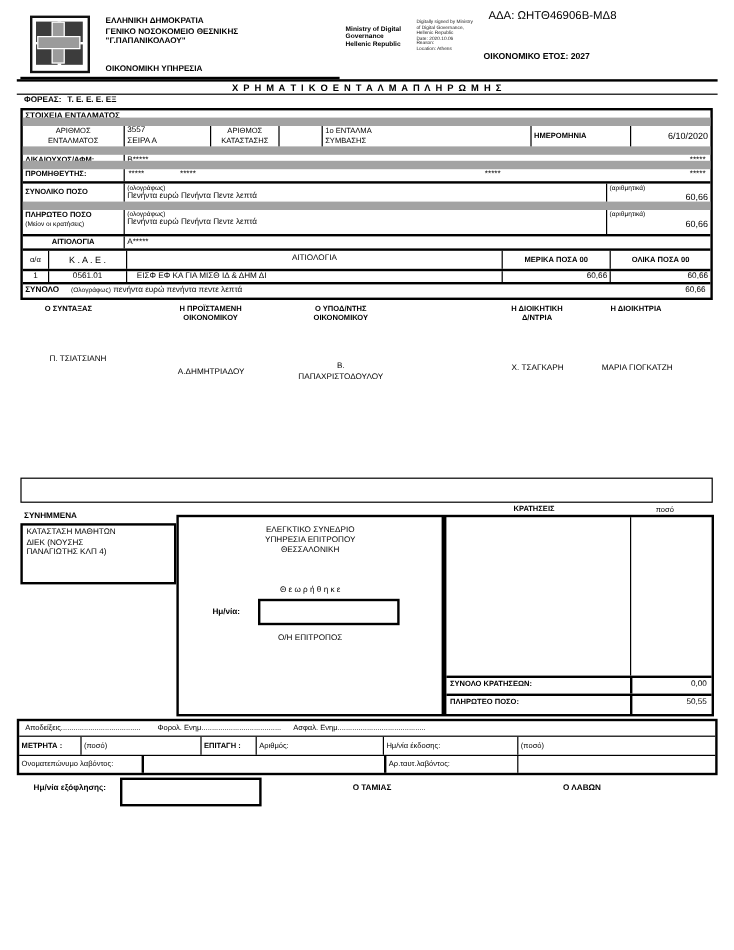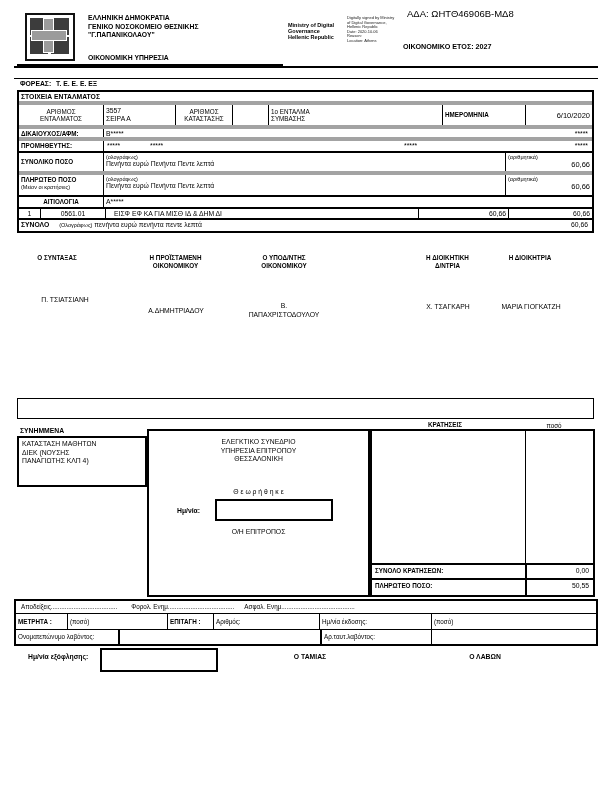--- a/index.html
+++ b/index.html
@@ -10,21 +10,21 @@
   .r{text-align:right;}
   .b{font-weight:bold;}
   .f5{font-size:5.5px;line-height:6px;}
   .f6{font-size:6.3px;line-height:7.5px;}
   .f7{font-size:6.8px;line-height:8.5px;}
   .f8{font-size:7.5px;line-height:9px;}
   .tiny{font-size:4px;line-height:4.5px;letter-spacing:0;}
   .hline{position:absolute;background:#000;}
   
   .tbl{position:absolute;left:17px;top:90px;width:577px;border:2px solid #000;box-sizing:border-box;background:#fff;}
-  .row{display:flex;box-sizing:border-box;border-bottom:4px solid #a3a3a3;position:relative;}
+  .row{display:flex;box-sizing:border-box;border-bottom:7px solid #a3a3a3;position:relative;}
   .row.bb2{border-bottom:2px solid #000;}
   .row.last{border-bottom:none;}
   .cell{box-sizing:border-box;border-right:1px solid #000;overflow:hidden;padding:1px 2px;}
   .cell.nr{border-right:none;}
   .vmid{display:flex;flex-direction:column;justify-content:center;}
   
   .box{position:absolute;border:2px solid #000;box-sizing:border-box;background:#fff;}
   .box15{position:absolute;border:1.5px solid #000;box-sizing:border-box;background:#fff;}
   .ded-row{display:flex;border-top:2px solid #000;box-sizing:border-box;}
   .ded-row .lab{flex:1;padding:2px 3px;}
@@ -68,20 +68,21 @@
     <div>Hellenic Republic</div>
     <div>Date: 2020.10.06</div>
     <div>Reason:</div>
     <div>Location: Athens</div>
   </div>
 
   <div class="abs" style="left:407px;top:8px;font-size:9.5px;">ΑΔΑ: ΩΗΤΘ46906Β-ΜΔ8</div>
   <div class="abs b" style="left:403px;top:42px;font-size:7.2px;">ΟΙΚΟΝΟΜΙΚΟ ΕΤΟΣ:  2027</div>
 
   <div class="hline" style="left:14px;top:66px;width:584px;height:2px;"></div>
+  <div class="abs c b" style="left:0;top:68.5px;width:612px;font-size:7.8px;letter-spacing:1px;">Χ Ρ Η Μ Α Τ Ι Κ Ο   Ε Ν Τ Α Λ Μ Α   Π Λ Η Ρ Ω Μ Η Σ</div>
   <div class="hline" style="left:14px;top:78px;width:584px;height:1px;"></div>
 
   <div class="abs f7 b" style="left:20px;top:80px;">
     <span>ΦΟΡΕΑΣ:</span>
     <span style="margin-left:3px;">Τ. Ε. Ε. Ε. ΕΞ</span>
   </div>
 
   <div class="tbl">
 
     <div class="row" style="height:13px;">
@@ -159,20 +160,37 @@
         <div class="f5">(αριθμητικά)</div>
         <div class="f8 r">60,66</div>
       </div>
     </div>
 
     <div class="row bb2" style="height:12px;">
       <div class="cell f6 b c" style="width:85px;">ΑΙΤΙΟΛΟΓΙΑ</div>
       <div class="cell nr f7" style="flex:1;">Α*****</div>
     </div>
 
+    <div class="row bb2" style="height:17px;">
+      <div class="cell c f6 vmid" style="width:22px;">
+          <div>α/α</div>
+        </div>
+      <div class="cell c f8 vmid" style="width:65px;">
+          <div>Κ . Α . Ε .</div>
+        </div>
+      <div class="cell c f7 vmid" style="width:313px;">
+          <div>ΑΙΤΙΟΛΟΓΙΑ</div>
+        </div>
+      <div class="cell c f6 b vmid" style="width:90px;">
+          <div>ΜΕΡΙΚΑ ΠΟΣΑ 00</div>
+        </div>
+      <div class="cell nr c f6 b vmid" style="flex:1;">
+          <div>ΟΛΙΚΑ ΠΟΣΑ 00</div>
+        </div>
+    </div>
 
     <div class="row bb2" style="height:11px;">
       <div class="cell c f7" style="width:22px;">1</div>
       <div class="cell c f7" style="width:65px;">0561.01</div>
       <div class="cell f7" style="width:313px;padding-left:8px;">ΕΙΣΦ ΕΦ ΚΑ ΓΙΑ ΜΙΣΘ ΙΔ &amp; ΔΗΜ ΔΙ</div>
       <div class="cell r f7" style="width:90px;">60,66</div>
       <div class="cell nr r f7" style="flex:1;">60,66</div>
     </div>
 
     <div class="row last" style="height:11px;">

